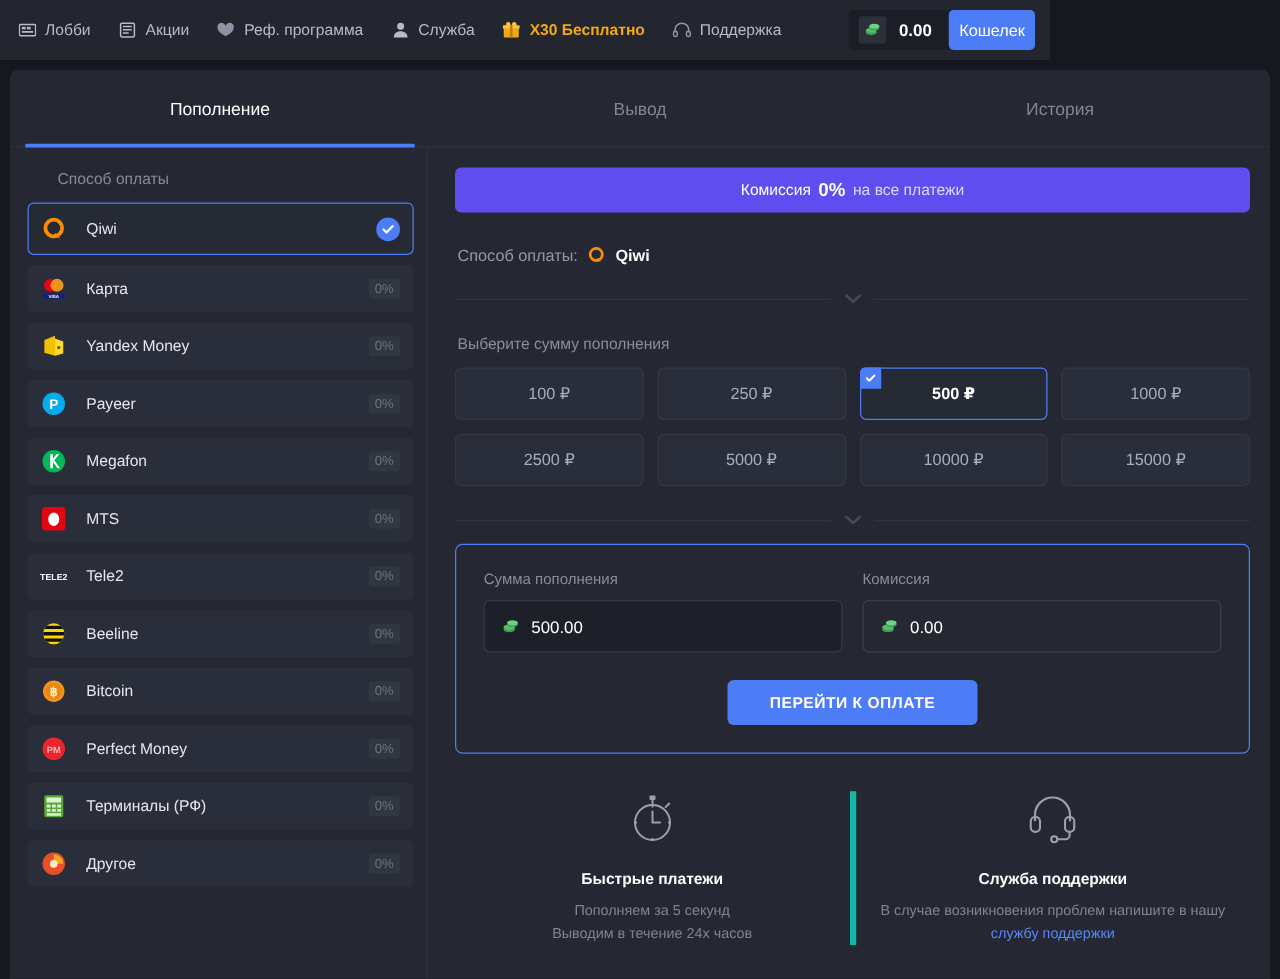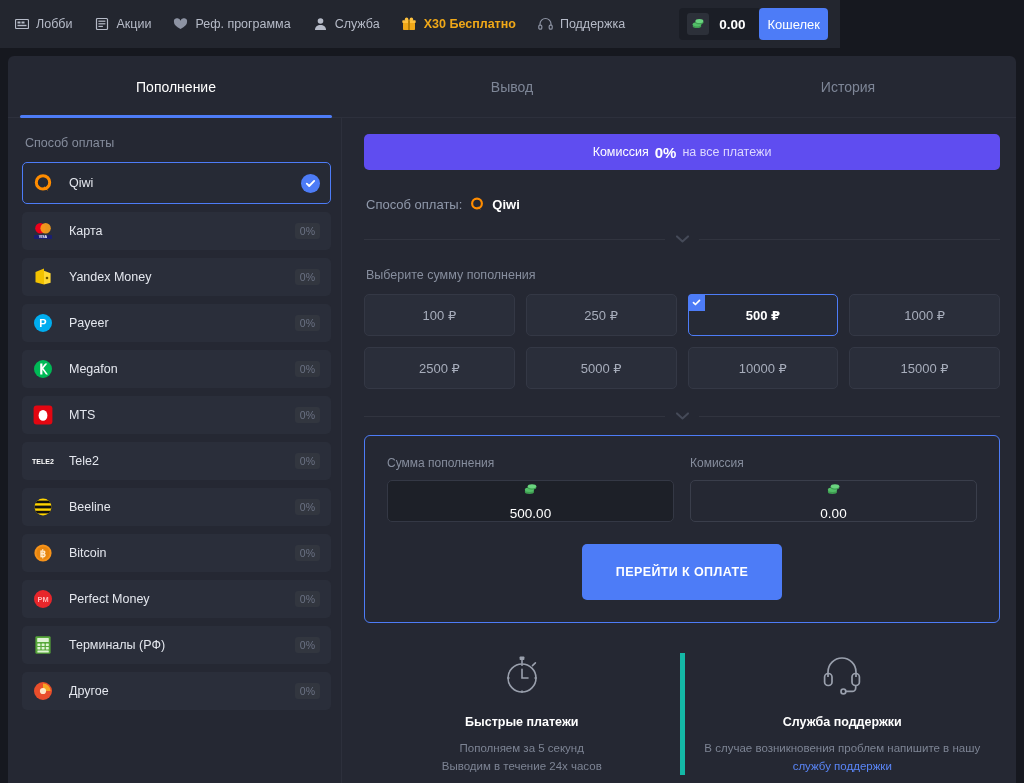--- a/index.html
+++ b/index.html
@@ -72,21 +72,21 @@
 
   .body { display: flex; height: 665px; }
 
   
   .sidebar {
     width: 334px; flex: 0 0 334px;
     border-right: 1px solid #2d303c;
     padding: 14px 10px 0 14px;
     overflow: hidden;
   }
-  .side-title { font-size: 12.5px; color: #858c9c; margin: 4px 0 12px 3px; }
+  .side-title { font-size: 12.5px; color: #858c9c; margin: 4px 0 12px 24px; }
   .pm-row {
     display: flex; align-items: center;
     height: 38px; margin-bottom: 8px;
     background: #2a2e3a; border: 1px solid transparent;
     border-radius: 5px; padding: 0 10px 0 8px;
     cursor: pointer;
   }
   .pm-row.selected {
     background: #262a35; border: 1.5px solid #4d7cf7;
     height: 42px;
@@ -159,29 +159,29 @@
   .form-panel {
     margin-top: 6px; border: 1.5px solid #4d7cf7; border-radius: 6px;
     padding: 20px 22px 22px 22px;
   }
   .form-cols { display: flex; gap: 16px; }
   .fcol { flex: 1; }
   .flabel { font-size: 12px; color: #868d9d; margin-bottom: 10px; }
   .fbox {
     height: 42px; border-radius: 5px;
     display: flex; align-items: center; gap: 9px;
-    padding: 1px 13px;
-    font-size: 13.5px; color: #ffffff; flex-direction: column;
+    padding: 16px 13px;
+    font-size: 13.5px; color: #ffffff;
   }
   .fbox.editable { background: #1d2028; border: 1px solid #343845; }
   .fbox.readonly { background: transparent; border: 1px solid #3a3e4b; }
   .pay-btn-wrap { display: flex; justify-content: center; margin-top: 22px; }
   .pay-btn {
     background: #4d7cf7; color: #fff; border: none; border-radius: 5px;
-    height: 56px; padding: 0 34px;
+    height: 36px; padding: 0 34px;
     font-size: 12.5px; font-weight: bold; letter-spacing: .4px;
     cursor: pointer;
   }
 
   .info-row { display: flex; margin-top: 30px; }
   .info-col {
     flex: 1; text-align: center; padding: 0 18px;
     display: flex; flex-direction: column; align-items: center;
   }
   .info-col.left { border-right: 5px solid #14b8a6; }

